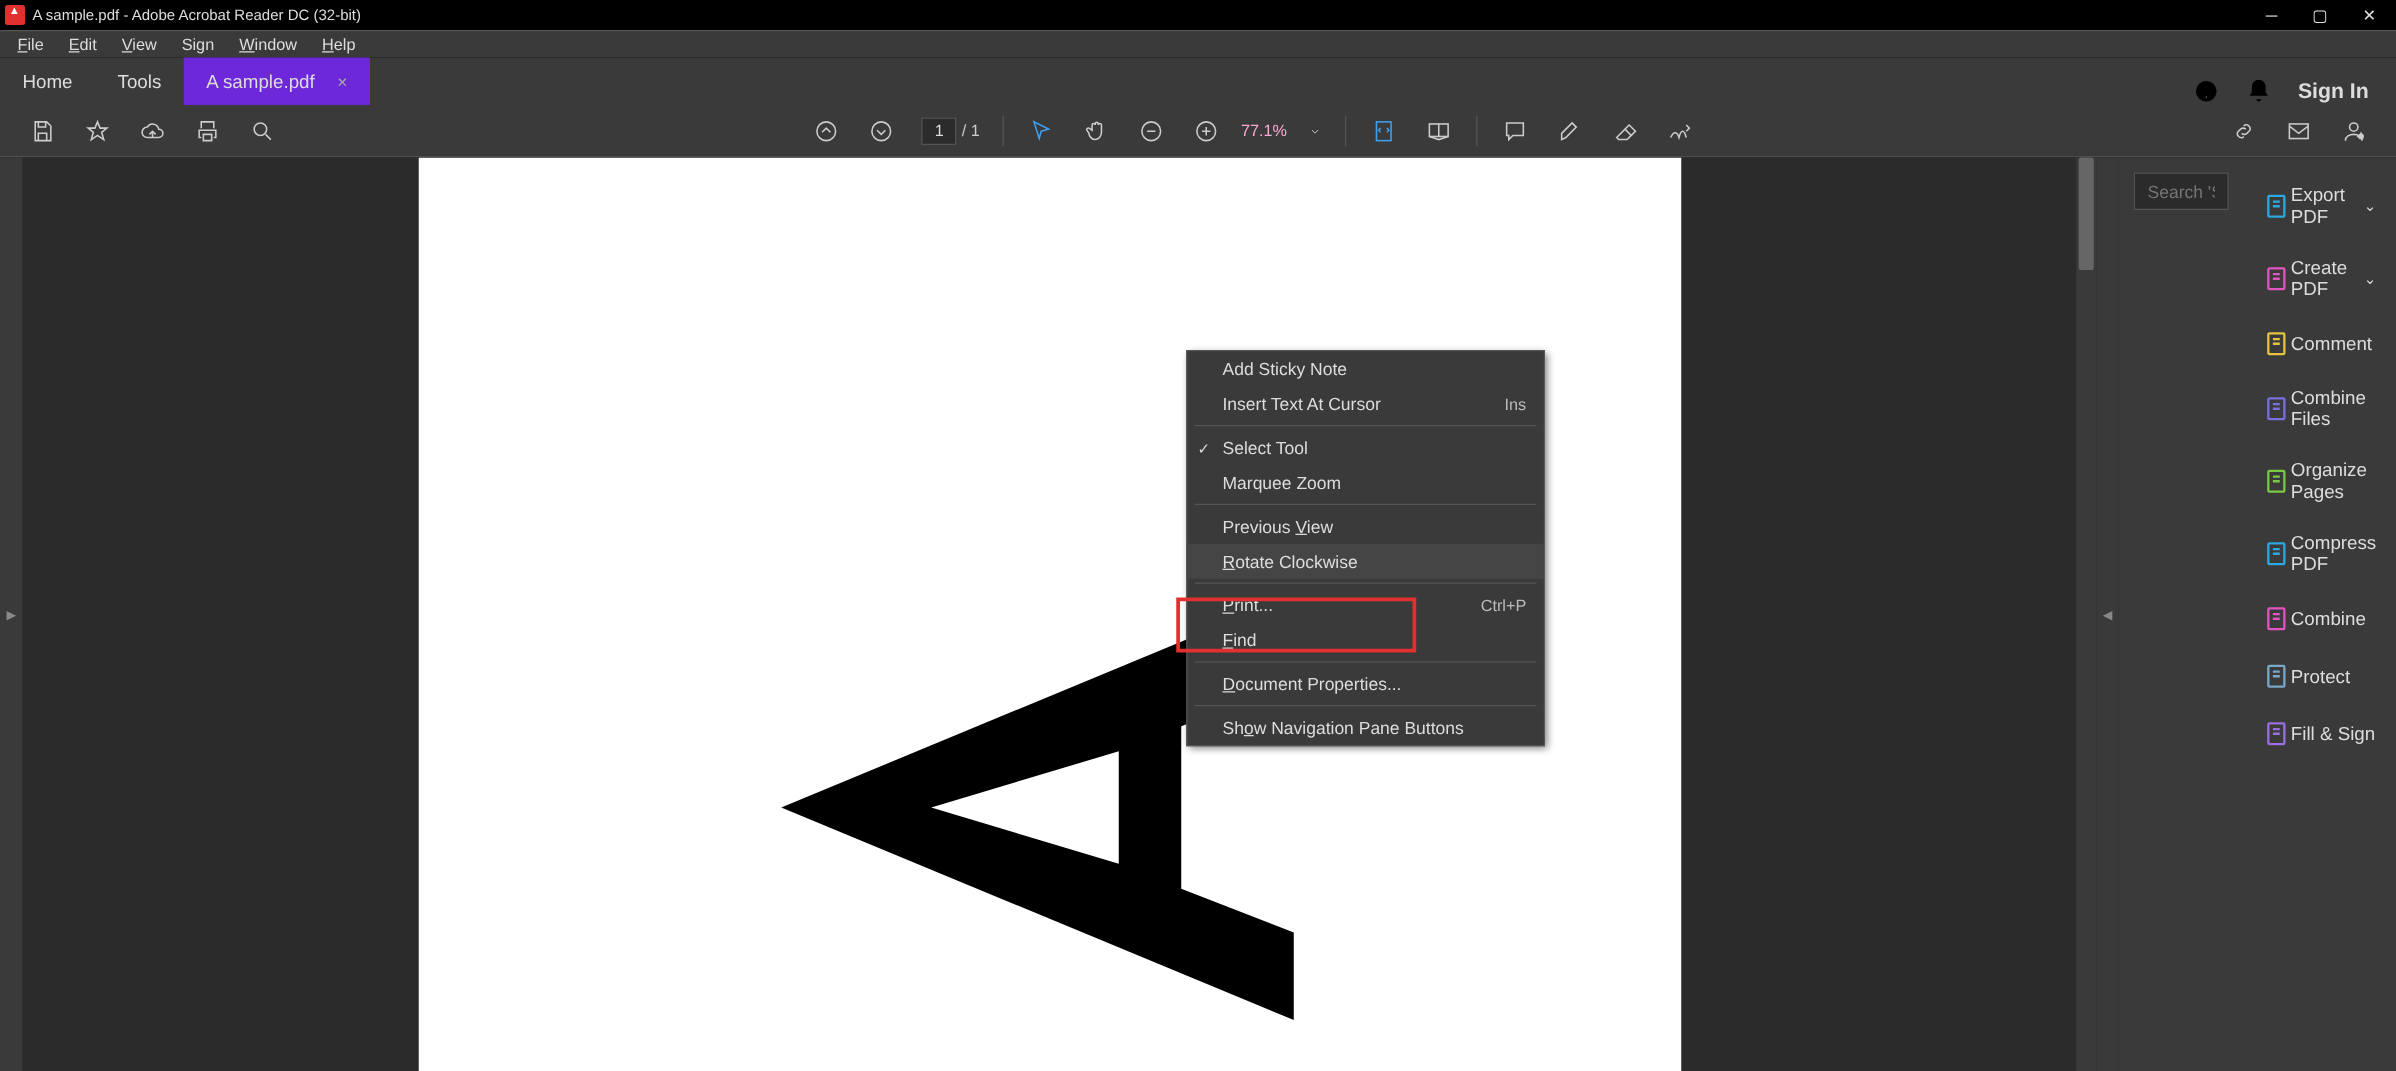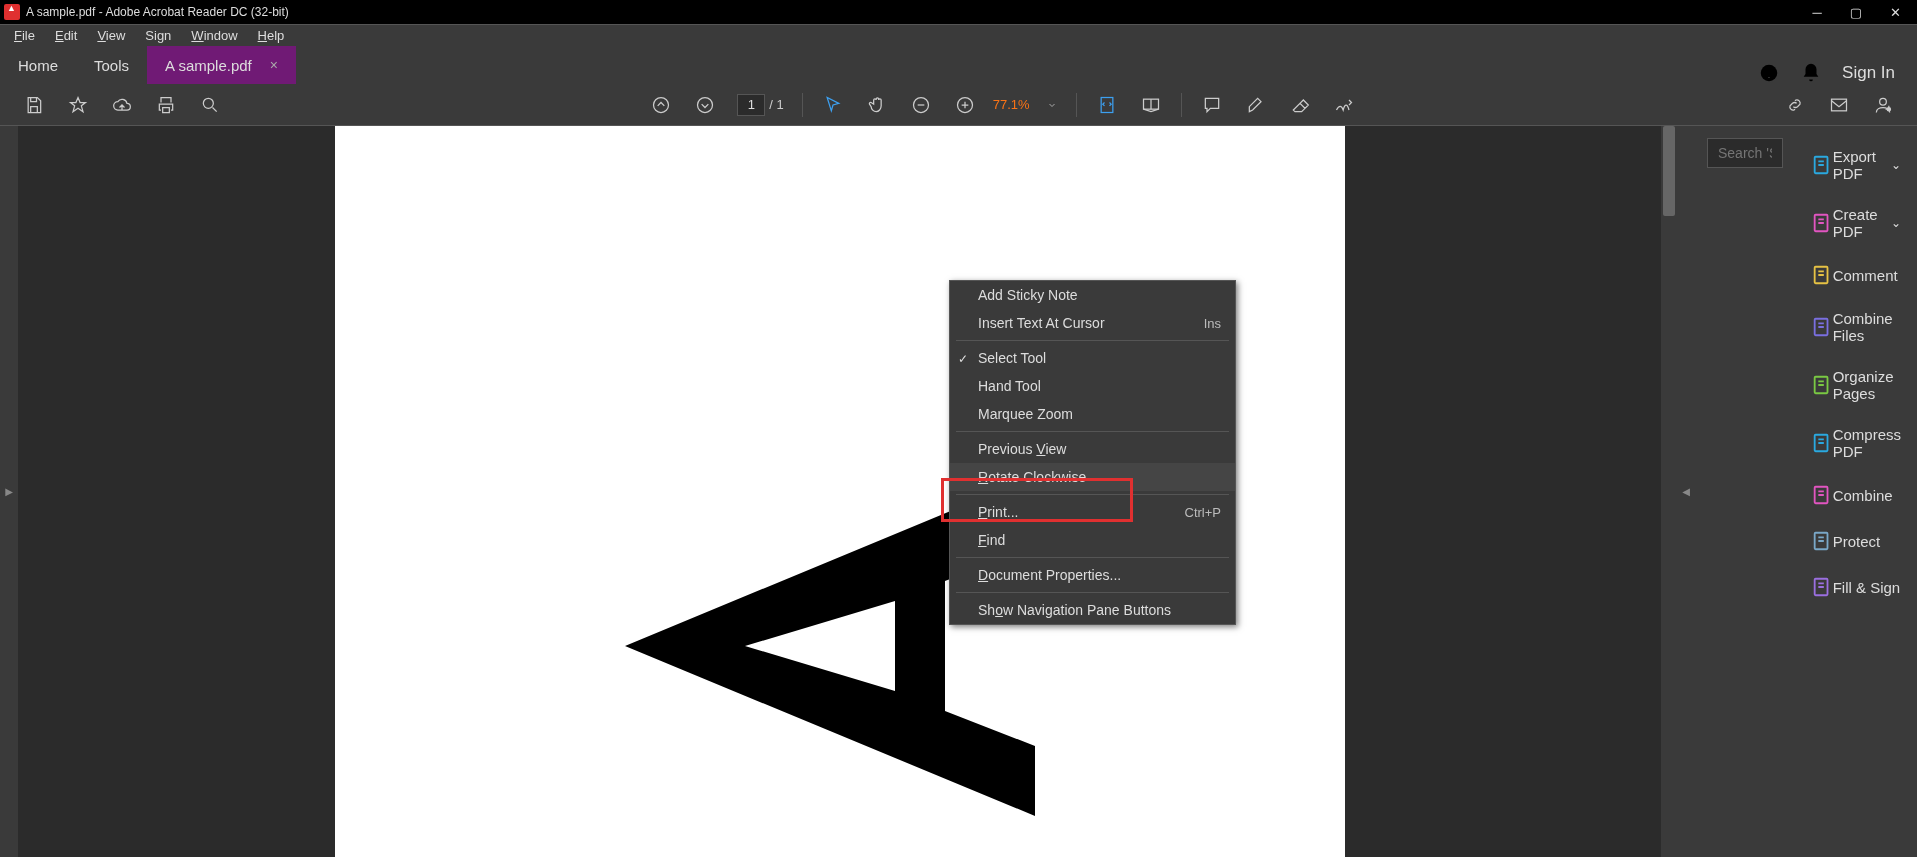--- a/index.html
+++ b/index.html
@@ -10,32 +10,32 @@
 .titlebar .title-text { font-size: 12px; color: #ddd; }
 .titlebar .win-ctrls { margin-left: auto; display: flex; gap: 28px; padding-right: 12px; }
 .titlebar .win-ctrls span { font-size: 13px; color: #ddd; cursor: pointer; }
 
 .menubar { height: 22px; background: #3a3a3a; display: flex; align-items: center; padding: 0 4px; border-top: 1px solid #555; }
 .menubar .m { font-size: 13px; color: #ddd; padding: 2px 10px; cursor: pointer; }
 .menubar .m .u { text-decoration: underline; }
 
 .tabbar { height: 38px; background: #3a3a3a; display: flex; align-items: flex-end; }
 .tabbar .tab { font-size: 15px; color: #ddd; padding: 0 18px; height: 100%; display: flex; align-items: center; cursor: pointer; }
-.tabbar .doc-tab { background: #701a75; position: relative; }
+.tabbar .doc-tab { background: #6d28d9; position: relative; }
 .tabbar .doc-tab .x { margin-left: 18px; font-size: 14px; color: #aaa; }
 .tabbar .right { margin-left: auto; display: flex; align-items: center; gap: 20px; padding-right: 22px; }
 .tabbar .icon-btn { width: 22px; height: 22px; color: #ccc; cursor: pointer; display: flex; align-items: center; justify-content: center; }
 
 .toolbar { height: 42px; background: #3a3a3a; display: flex; align-items: center; padding: 0 12px; border-bottom: 1px solid #555; }
 .toolbar .tb { width: 24px; height: 24px; margin: 0 10px; color: #ccc; cursor: pointer; display: flex; align-items: center; justify-content: center; }
 .toolbar .sep { width: 1px; height: 24px; background: #555; margin: 0 8px; }
 .toolbar .page-box { display: flex; align-items: center; gap: 4px; margin: 0 10px; }
 .toolbar .page-input { width: 28px; height: 22px; background: #2b2b2b; border: 1px solid #555; color: #ddd; text-align: center; font-size: 13px; }
 .toolbar .page-total { font-size: 13px; color: #ccc; }
-.toolbar .zoom-txt { font-size: 13px; color: #f97316; margin: 0 6px; }
+.toolbar .zoom-txt { font-size: 13px; color: #f9a8d4; margin: 0 6px; }
 .toolbar .spacer { flex: 1; }
 .toolbar svg { width: 20px; height: 20px; stroke: currentColor; fill: none; stroke-width: 1.5; }
 
 .main { display: flex; height: calc(100% - 126px); background: #2b2b2b; }
 .left-gutter { width: 18px; background: #3a3a3a; display: flex; align-items: center; justify-content: center; }
 .left-gutter .chev { color: #888; font-size: 10px; }
 .doc-area { flex: 1; background: #2b2b2b; display: flex; justify-content: center; position: relative; overflow: hidden; }
 .page { width: 1010px; height: 100%; background: #fff; margin-top: 0; position: relative; }
 .page svg { position: absolute; top: 290px; left: 270px; }
 .scrollbar { width: 16px; background: #3a3a3a; position: relative; }
@@ -98,21 +98,21 @@
           <path d="M9 9a3 3 0 116 0c0 2-3 2-3 4"></path>
           <circle cx="12" cy="17" r="0.5" fill="currentColor"></circle>
         </svg>
       </div>
     <div class="icon-btn">
         <svg viewBox="0 0 24 24">
           <path d="M6 8a6 6 0 1112 0v5l2 3H4l2-3V8z"></path>
           <path d="M10 19a2 2 0 004 0"></path>
         </svg>
       </div>
-    <div class="tab" style="padding:0;font-weight:400;font-size:17px;">Sign In</div>
+    <div class="tab" style="padding:0;font-weight:700;font-size:17px;">Sign In</div>
   </div>
 </div>
 
 <div class="toolbar">
   <div class="tb">
       <svg viewBox="0 0 24 24">
         <path d="M5 3h11l4 4v14H5V3z"></path>
         <path d="M8 3v5h7V3M8 21v-7h8v7"></path>
       </svg>
     </div>
@@ -361,23 +361,20 @@
   <div class="cm-item">
       <span>Insert Text At Cursor</span>
       <span class="shortcut">Ins</span>
     </div>
   <div class="cm-sep"></div>
   <div class="cm-item">
       <span class="check">✓</span>
       <span>Select Tool</span>
     </div>
   <div class="cm-item">
-      <span>Hand Tool</span>
-    </div>
-  <div class="cm-item">
       <span>Marquee Zoom</span>
     </div>
   <div class="cm-sep"></div>
   <div class="cm-item">
       <span>Previous <span class="u">V</span>iew</span>
     </div>
   <div class="cm-item hovered">
       <span><span class="u">R</span>otate Clockwise</span>
     </div>
   <div class="cm-sep"></div>

